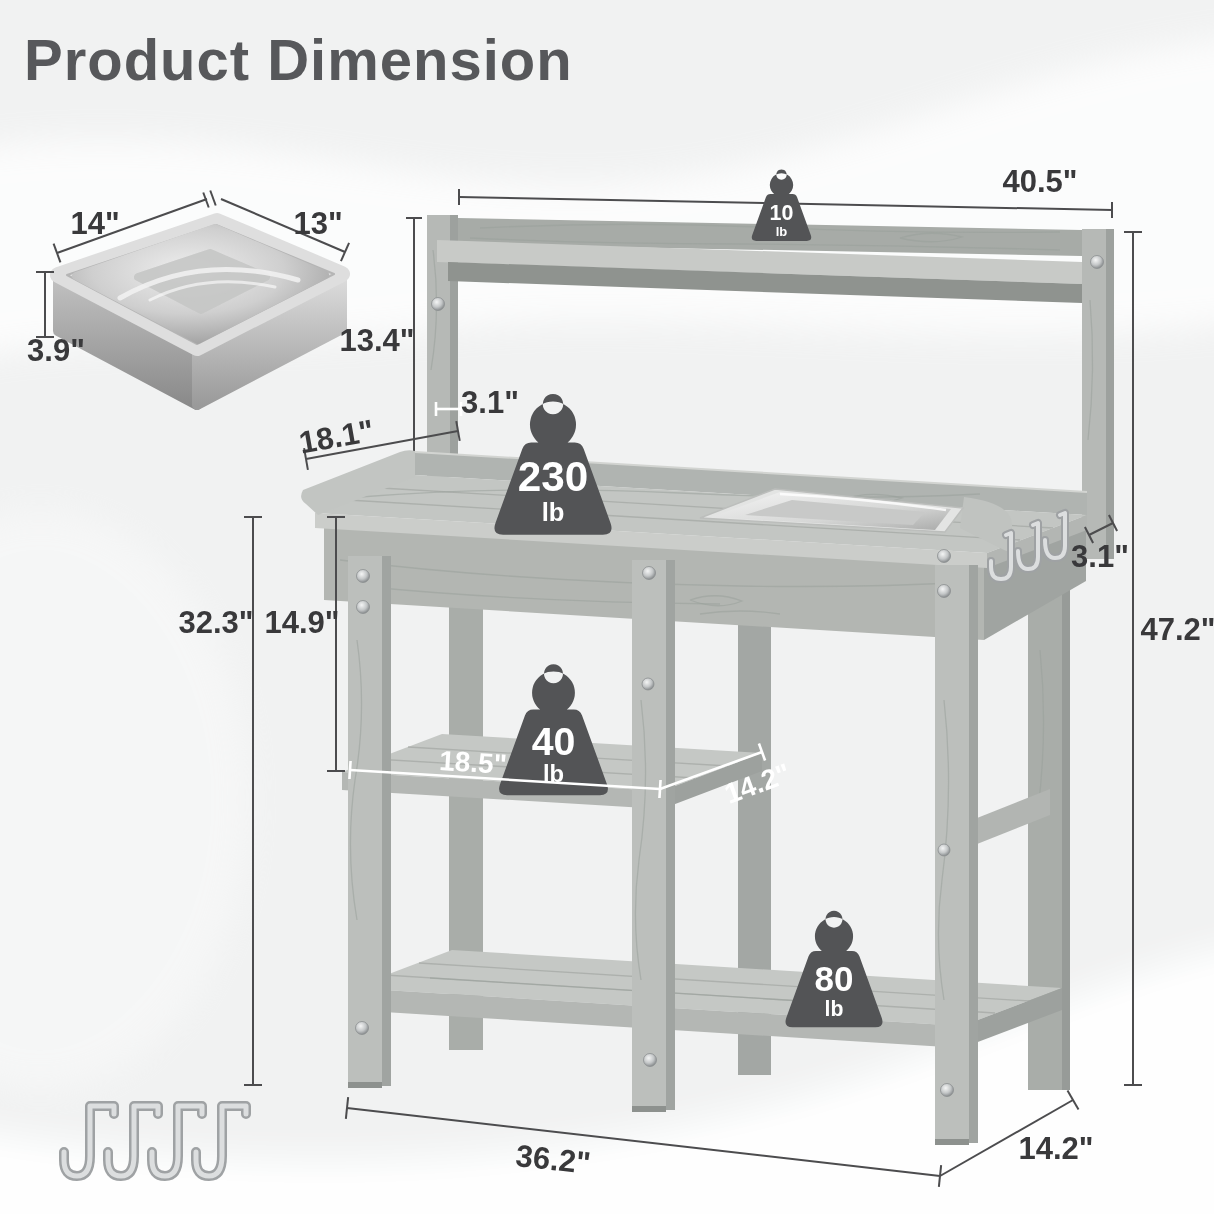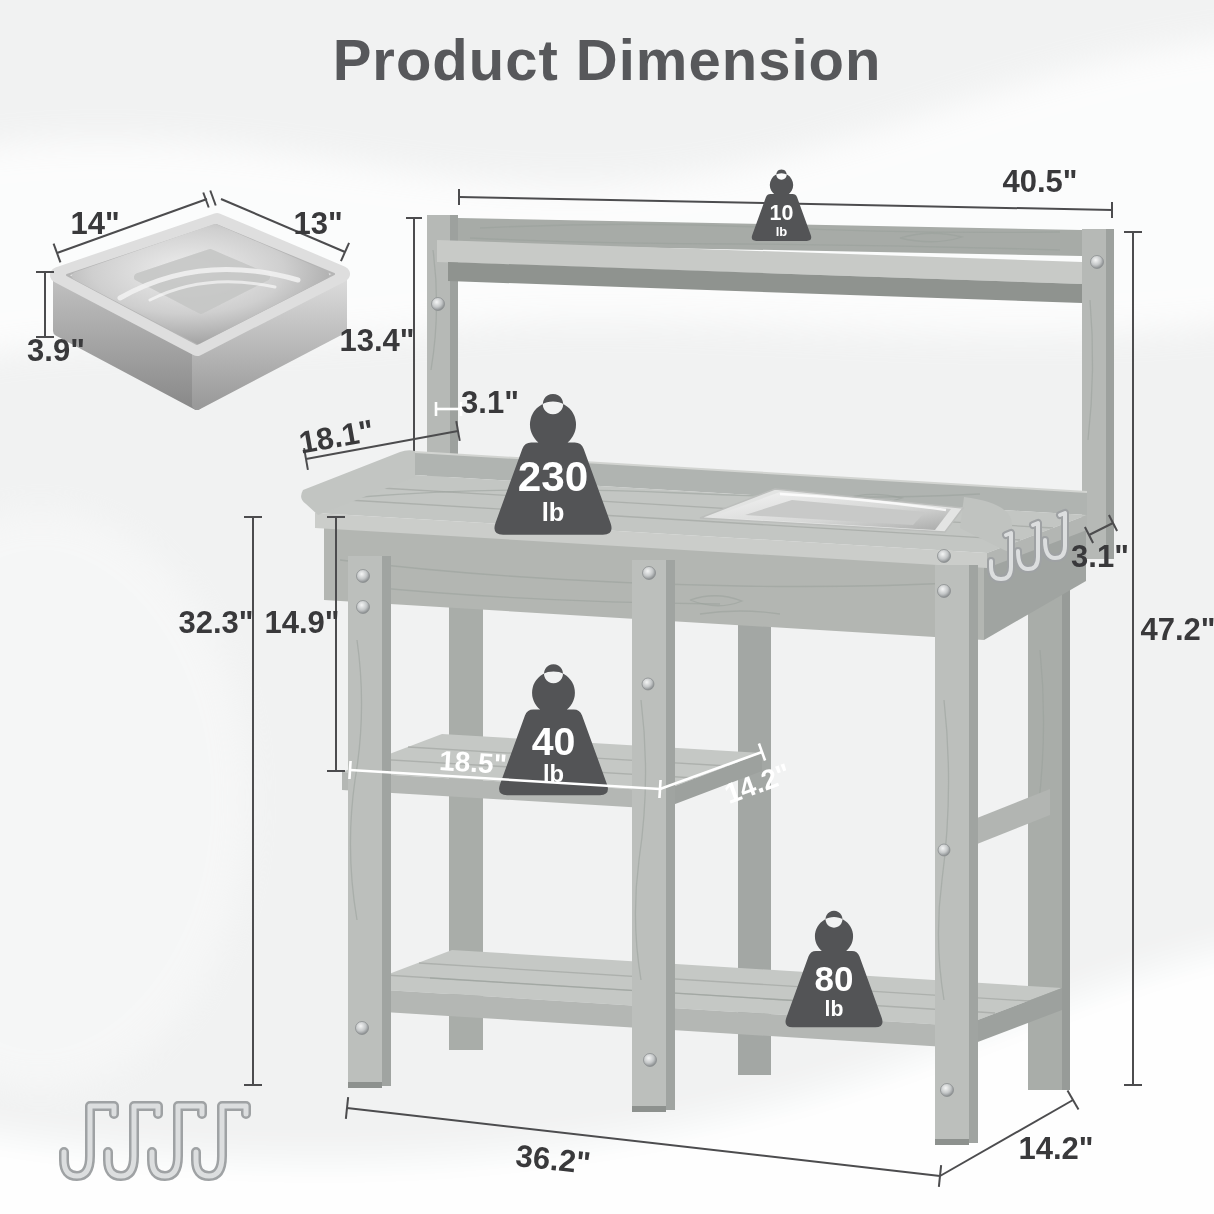--- a/index.html
+++ b/index.html
@@ -2,23 +2,24 @@
 <html><head>
 <meta charset="utf-8">
 <style>
   html,body{margin:0;padding:0;background:#e5e6e6;}
   #stage{
     position:relative;width:1214px;height:1214px;overflow:hidden;
     background:#f1f2f2;font-family:"Liberation Sans",sans-serif;
   }
   #scene{position:absolute;left:0;top:0;}
   #title{
-    position:absolute;left:0;right:0;top:26px;text-align:center;
+    position:absolute;left:0;right:0;top:26px;text-align:left;
     font-size:58px;font-weight:800;letter-spacing:1px;color:#57585b;
     font-family:"Liberation Sans",sans-serif;
+    padding-left:24px;
   }
   text{font-family:"Liberation Sans",sans-serif;}
   .dim{font-size:31px;font-weight:700;fill:#39393b;}
   .dim-w{font-size:28px;font-weight:700;fill:#ffffff;}
   .badge-num{font-size:33px;font-weight:800;fill:#ffffff;text-anchor:middle;}
   .badge-unit{font-size:20px;font-weight:700;fill:#ffffff;text-anchor:middle;}
   .dl{stroke:#4c4c4e;stroke-width:2;fill:none;}
   .dlw{stroke:#ffffff;stroke-width:2.6;fill:none;}
   .grain{stroke:#99a09a;stroke-width:1.3;fill:none;opacity:.55;}
   .seam{stroke:#a6aaa6;stroke-width:1.3;fill:none;opacity:.8;}

